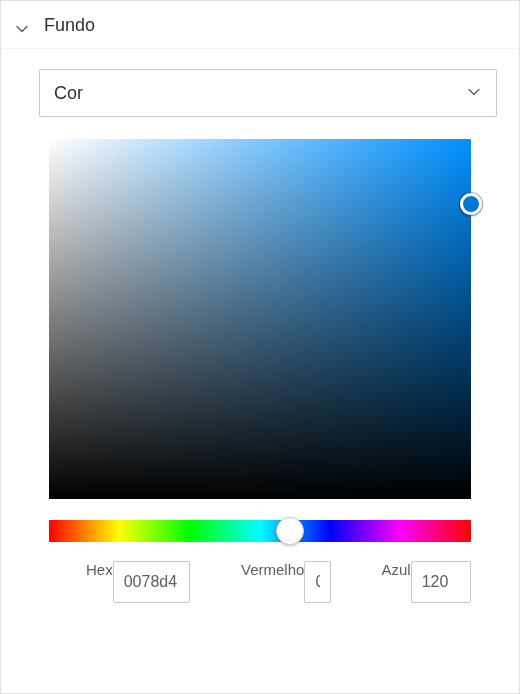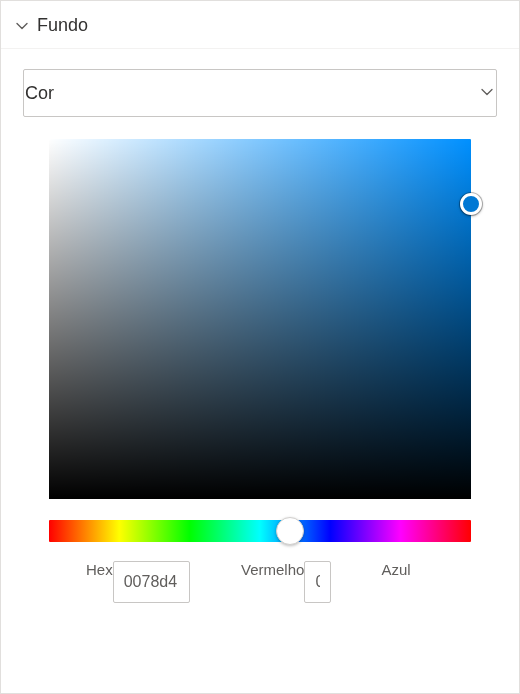--- a/index.html
+++ b/index.html
@@ -8,23 +8,23 @@
       font-size: 14px;
       color: #323130;
       background: #ffffff;
       width: 520px;
       height: 694px;
       border: 1px solid #e1dfdd;
       overflow: hidden;
     }
     .section-header {
       display: flex;
-      align-items: center;
+      align-items: flex-end;
       padding: 14px 12px 12px 14px;
-      gap: 8px;
+      gap: 15px;
       border-bottom: 1px solid #f3f2f1;
     }
     .section-header .chev {
       width: 14px;
       height: 14px;
       display: flex;
       align-items: center;
       justify-content: center;
       color: #605e5c;
     }
@@ -36,23 +36,24 @@
     .content {
       padding: 20px 22px 22px 22px;
     }
     .dropdown {
       position: relative;
       border: 1px solid #c8c6c4;
       border-radius: 2px;
       height: 48px;
       display: flex;
       align-items: center;
-      padding: 0 1px;
+      padding: 0 14px;
       cursor: pointer;
       background: #fff;
+      margin-left: 16px;
     }
     .dropdown-label {
       font-size: 18px;
       color: #323130;
       flex: 1;
     }
     .dropdown .chev-down {
       color: #605e5c;
     }
     .picker-area {
@@ -188,18 +189,19 @@
       <div class="field hex">
         <span class="field-label">Hex</span>
         <input class="field-input" value="0078d4" style="">
       </div>
       <div class="field rgb">
         <span class="field-label">Vermelho</span>
         <input class="field-input" value="0" style="">
       </div>
       <div class="field rgb">
         <span class="field-label">Azul</span>
+        <input class="field-input" value="120" style="">
       </div>
     </div>
 
   </div>
 
 </div>
 
 </body></html>

